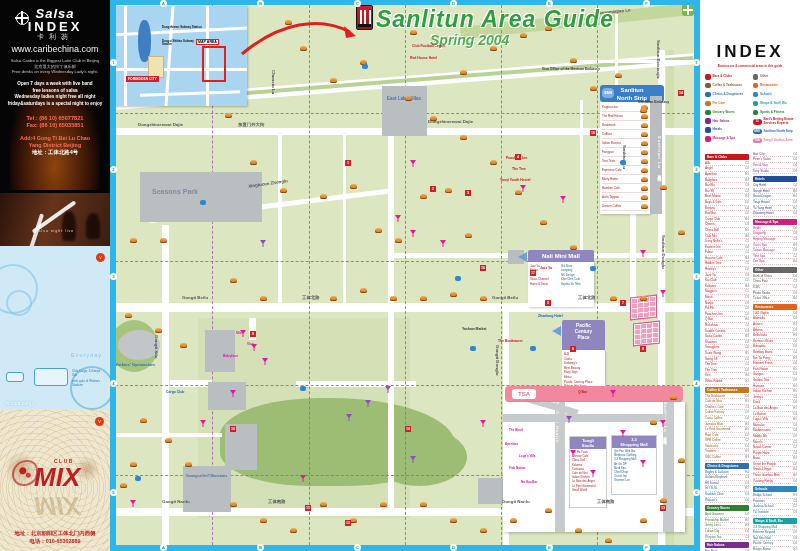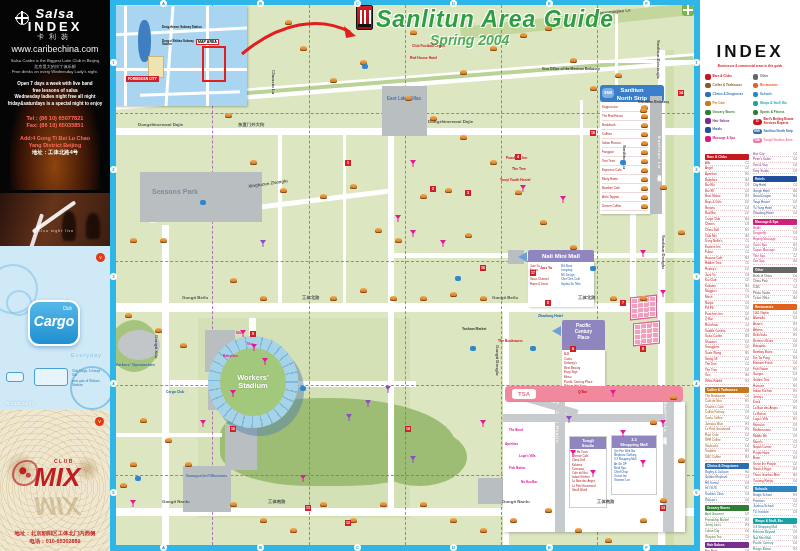--- a/index.html
+++ b/index.html
@@ -186,24 +186,20 @@
       <div class="dancer" style="left:62px;top:18px;"></div>
       <div class="dancer" style="left:86px;top:20px;height:26px;"></div>
       <div class="dancers-cap">salsa night live</div>
     </section>
 
     <section class="ad-cargo">
       <div class="cargo-circ" style="left:-12px;top:18px;width:50px;height:50px;"></div>
       <div class="cargo-circ" style="left:6px;top:44px;width:26px;height:26px;"></div>
       <div class="cargo-circ" style="left:70px;top:120px;width:44px;height:44px;border-color:rgba(90,170,215,.6);"></div>
       <div class="cargo-badge">v</div>
-      <div class="cargo-logo">
-        <span class="club">Club</span>
-        <span class="main">Cargo</span>
-      </div>
       <div class="cargo-every">Everyday</div>
       <div class="cargo-diagram">
         <div class="cd-box" style="left:2px;top:4px;width:18px;height:10px;"></div>
         <div class="cd-box" style="left:30px;top:0;width:34px;height:18px;"></div>
         <div class="cd-text" style="left:68px;top:2px;width:30px;">Club Cargo, 6 Gongti Xilu</div>
         <div class="cd-text" style="left:68px;top:12px;width:30px;">west gate of Workers Stadium</div>
       </div>
       <div class="cargo-foot">At club cargo</div>
     </section>
 
@@ -272,28 +268,20 @@
     <div class="gblock" style="left:73px;top:466px;width:48px;height:46px;"></div>
     <div class="glabel" style="left:76px;top:474px;font-size:3.6px;width:42px;color:#4a6fa5;">Guangcai Int'l Mansions</div>
     <div class="gblock" style="left:95px;top:330px;width:30px;height:42px;"></div>
     <div class="gblock" style="left:98px;top:382px;width:38px;height:28px;"></div>
     <div class="gblock" style="left:115px;top:424px;width:32px;height:46px;"></div>
     <div class="gblock" style="left:398px;top:250px;width:16px;height:14px;"></div>
     <div class="gblock" style="left:368px;top:478px;width:34px;height:26px;"></div>
     <div class="gblock" style="left:8px;top:330px;width:42px;height:30px;border-radius:50%;background:#c2c6c8;"></div>
     <div class="glabel" style="left:4px;top:362px;font-size:4px;width:52px;color:#2e6fb0;">Workers' Gymnasium</div>
 
-    <div class="stadium">
-      <div class="stadium-in">
-        <div class="stadium-lbl">
-          <div>Workers'</div>
-          <div>Stadium</div>
-        </div>
-      </div>
-    </div>
 
     <div class="inset">
       <div class="iline" style="left:0;top:24px;width:137px;height:3px;transform:rotate(-3deg);"></div>
       <div class="iline" style="left:0;top:62px;width:137px;height:3px;"></div>
       <div class="iline" style="left:14px;top:0;width:2.5px;height:100px;"></div>
       <div class="iline" style="left:58px;top:0;width:2.5px;height:100px;transform:rotate(4deg);"></div>
       <div class="iline" style="left:96px;top:0;width:2.5px;height:100px;"></div>
       <div class="iline" style="left:30px;top:86px;width:100px;height:2.5px;transform:rotate(-2deg);"></div>
       <div class="iwater"></div>
       <div class="iyellow"></div>

